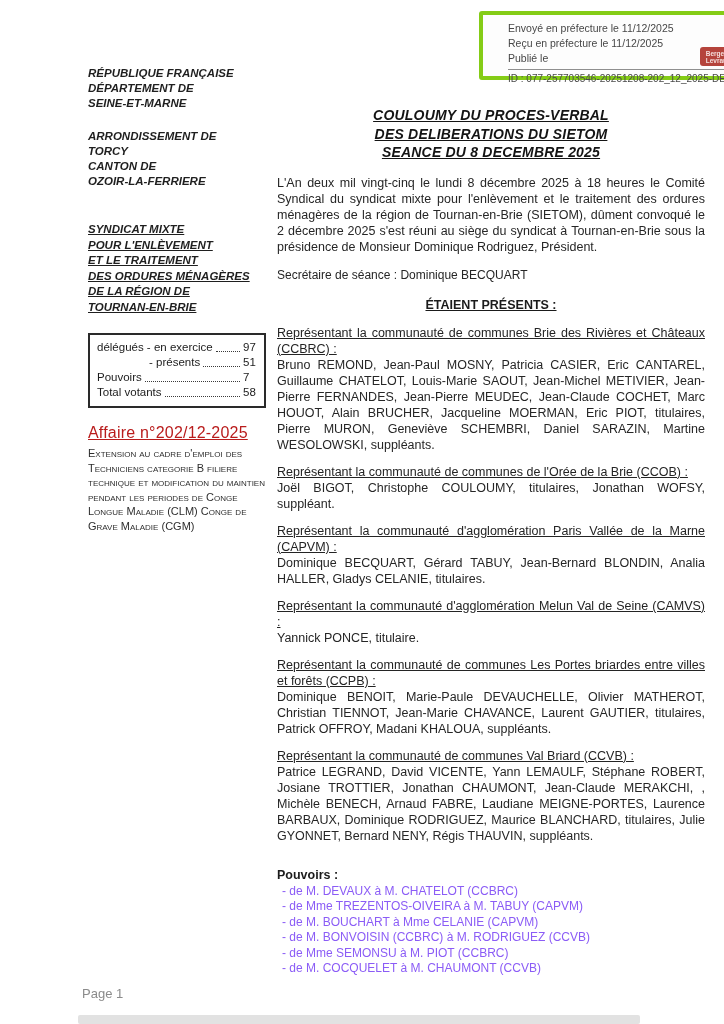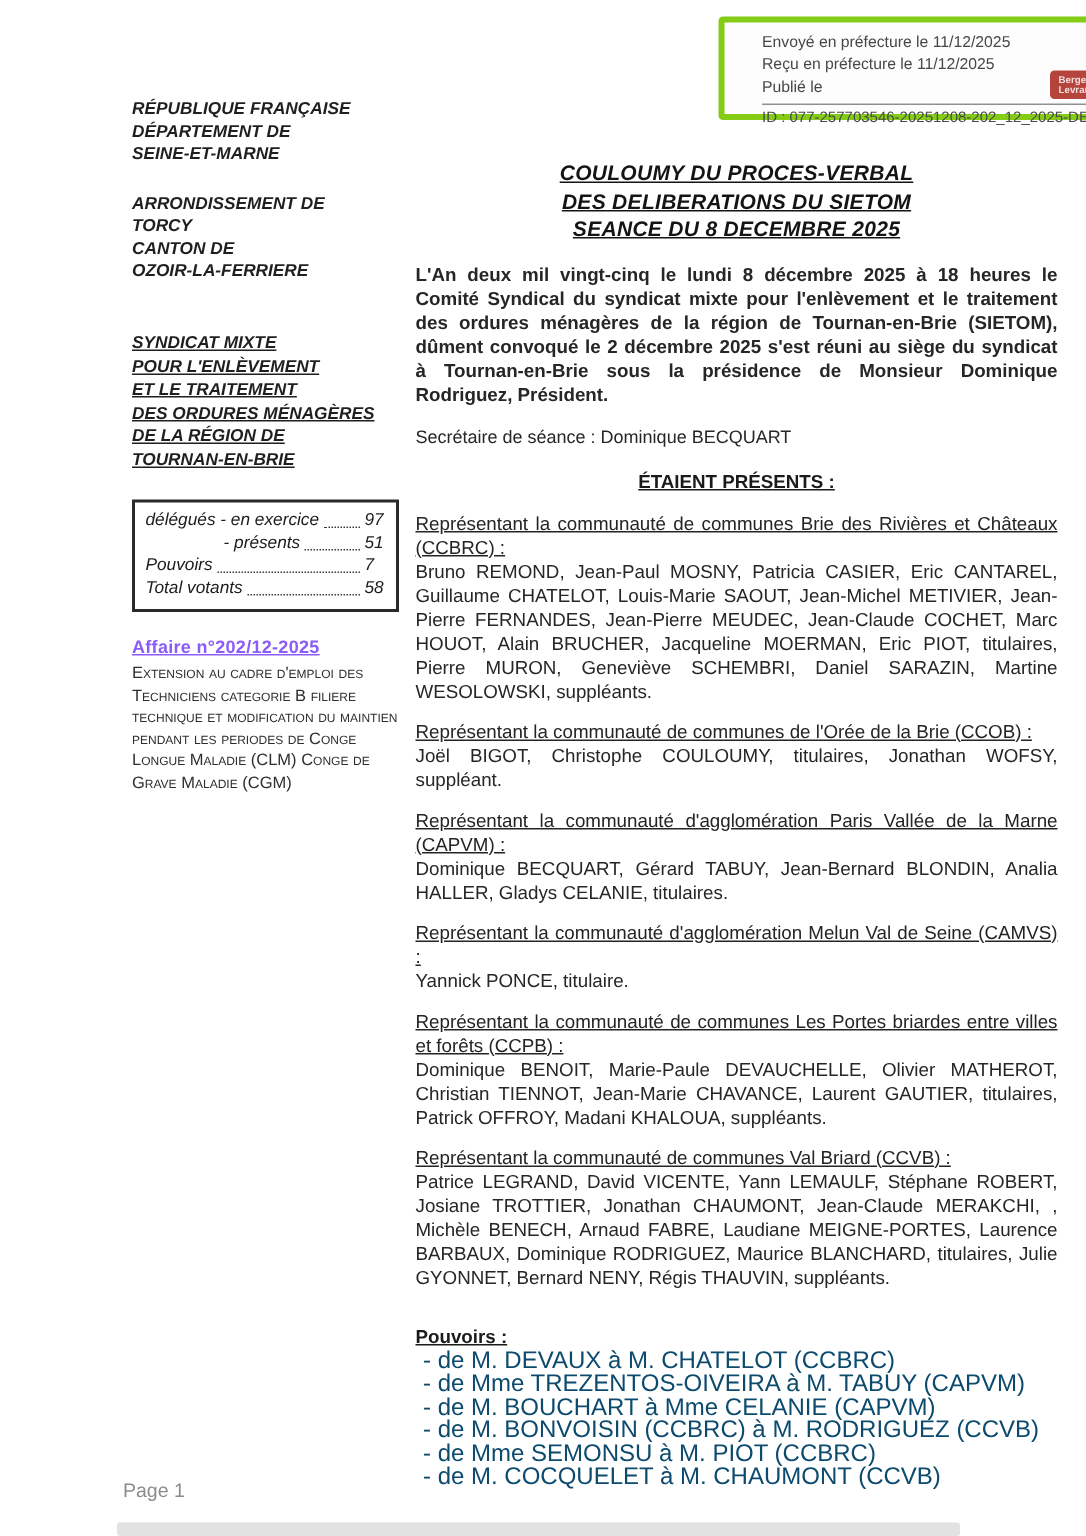--- a/index.html
+++ b/index.html
@@ -78,21 +78,20 @@
   .lc-block-authority { margin-bottom: 18px; }
   .lc-block-district  { margin-bottom: 33px; }
   .lc-block-syndicat  { margin-bottom: 18px; }
   .lc-block-syndicat .lc-line { text-decoration: underline; line-height: 15.5px; }
 
   .counts-box {
     border: 2px solid #2a2a2a;
     padding: 5px 7px 6px 7px;
     margin-bottom: 16px;
     width: 160px;
-    font-style: italic;
   }
   .counts-row {
     display: flex;
     align-items: flex-end;
     font-size: 11.5px;
     line-height: 15px;
     color: #1c1c1c;
   }
   .counts-row .label { white-space: nowrap; }
   .counts-row .leader {
@@ -102,24 +101,24 @@
     min-width: 8px;
   }
   .counts-row .value {
     white-space: nowrap;
     text-align: left;
     min-width: 14px;
   }
   .counts-row.indent { padding-left: 52px; }
 
   .affaire-title {
-    font-size: 12px;
-    font-weight: bold;
+    font-size: 16px;
+    font-weight: normal;
     text-decoration: underline;
-    color: #8b5cf6;
+    color: #b91c1c;
     margin-bottom: 4px;
     letter-spacing: 0.2px;
   }
   .affaire-subject {
     font-size: 11px;
     line-height: 14.5px;
     font-variant: small-caps;
     color: #2e2e2e;
   }
 
@@ -139,21 +138,20 @@
     text-decoration: underline;
     color: #141414;
     letter-spacing: 0.2px;
   }
   .para {
     font-size: 12.5px;
     line-height: 16px;
     text-align: justify;
     color: #262626;
     margin-bottom: 13px;
-    font-weight: bold;
   }
   .secretary {
     font-size: 12px;
     line-height: 15px;
     margin-bottom: 15px;
     color: #262626;
   }
   .presents-heading {
     font-size: 12.5px;
     font-weight: bold;
@@ -173,28 +171,27 @@
   .section-body {
     font-size: 12.5px;
     line-height: 16px;
     text-align: justify;
     color: #262626;
   }
   .pouvoirs { margin-top: 24px; }
   .pouvoirs-heading {
     font-size: 12.5px;
     font-weight: bold;
-    text-decoration: underline;
     color: #1b1b1b;
     margin-bottom: 2px;
   }
   .pouvoir-item {
-    font-size: 16px;
+    font-size: 12px;
     line-height: 15.5px;
-    color: #0c4a6e;
+    color: #8b5cf6;
     padding-left: 5px;
   }
 
   
   .page-footer {
     position: absolute;
     left: 82px;
     top: 986px;
     font-size: 13px;
     color: #8b8b8b;

